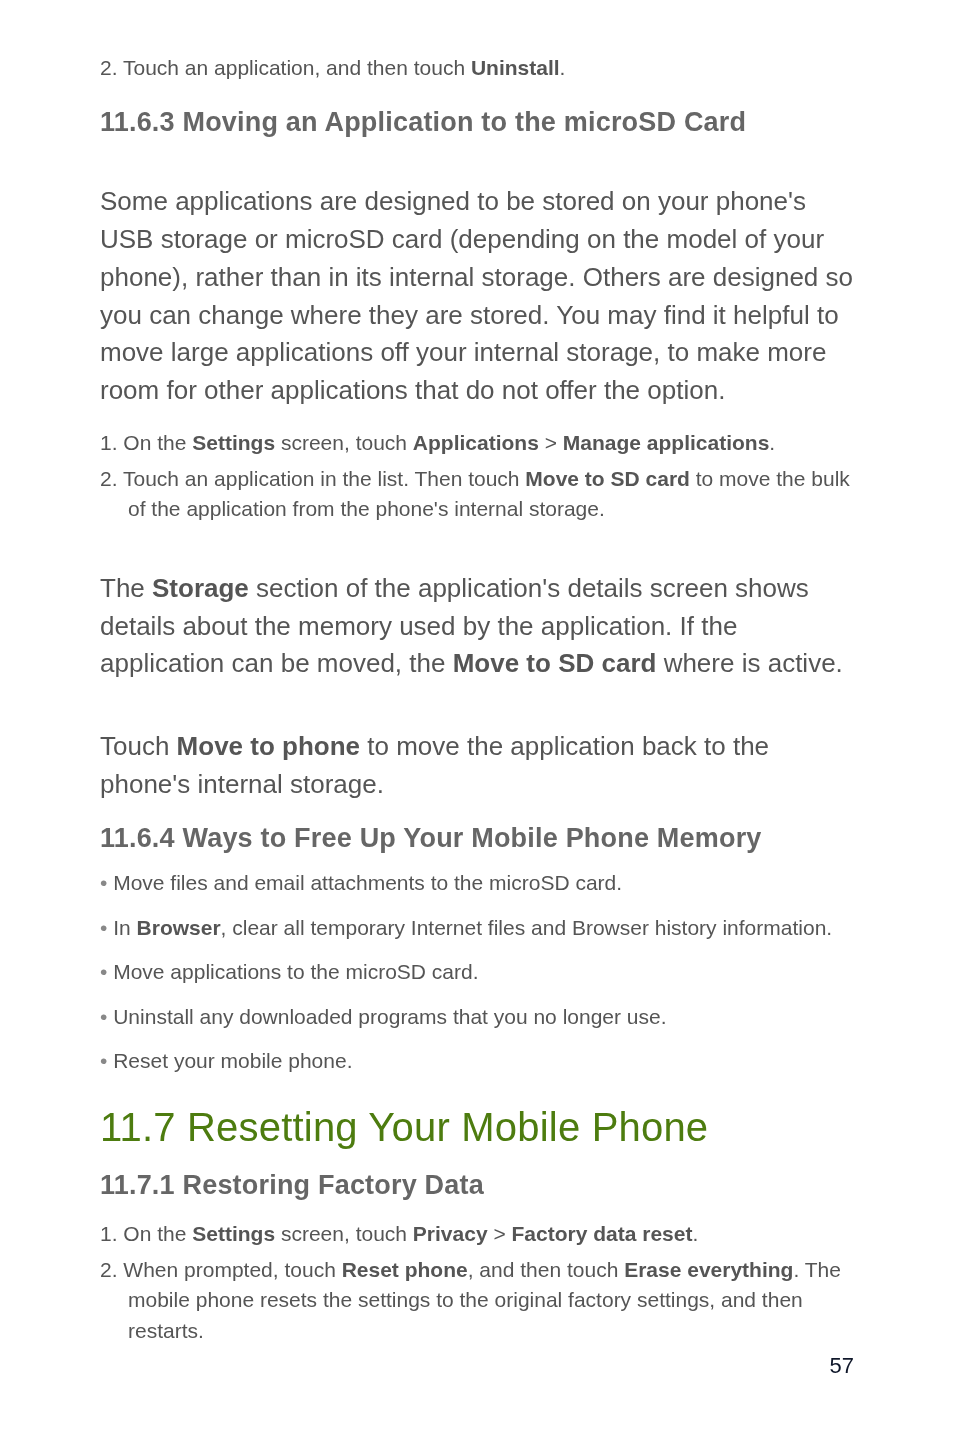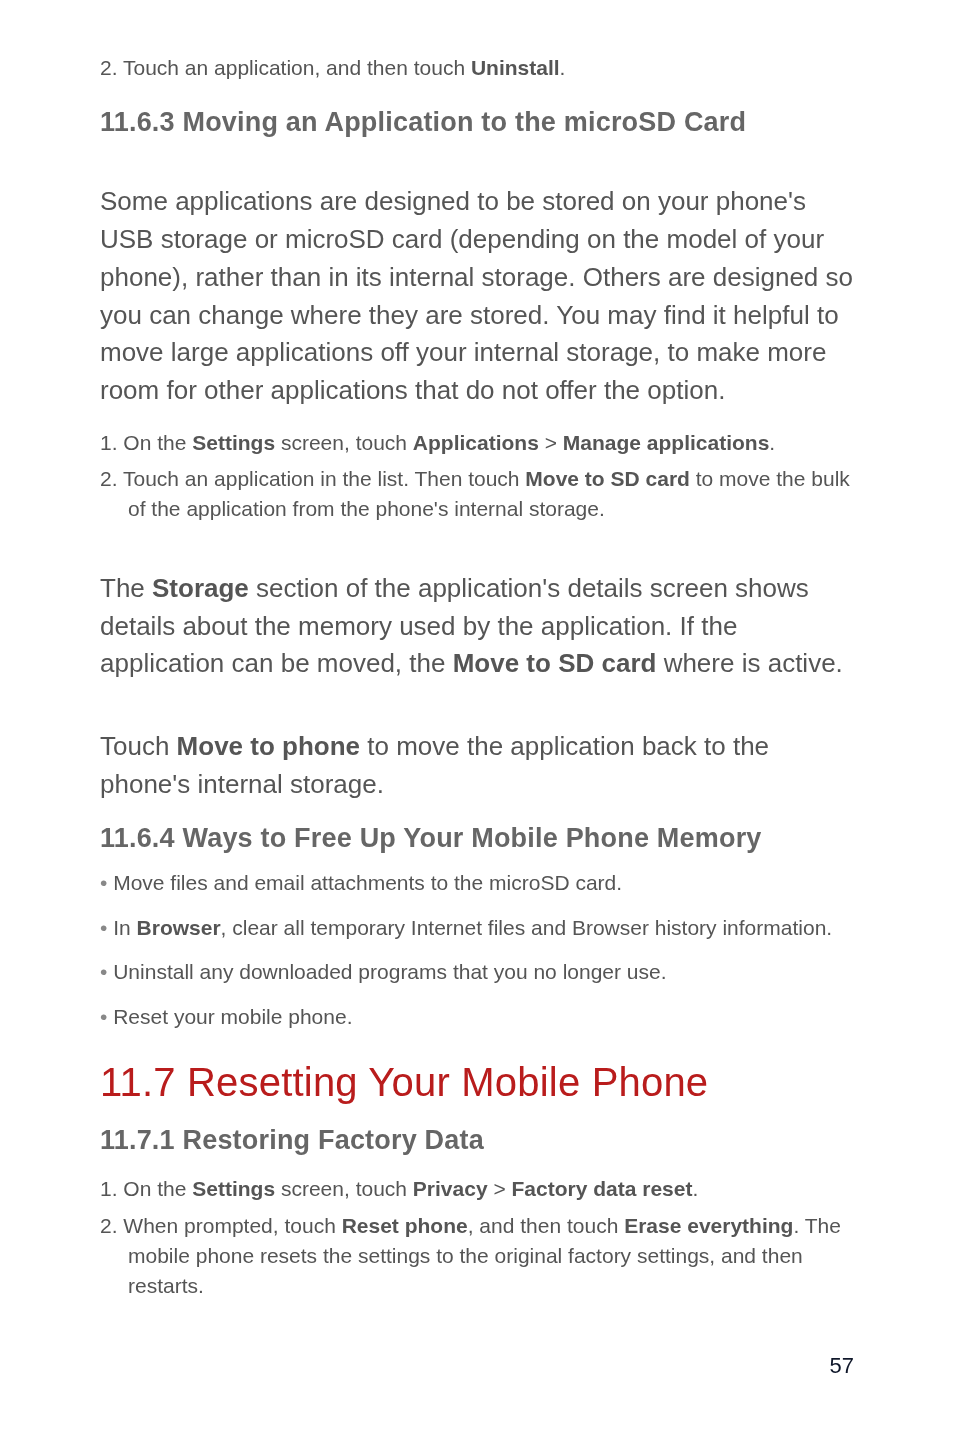--- a/index.html
+++ b/index.html
@@ -23,21 +23,21 @@
       margin-top: 20px;
       margin-bottom: 14px;
       letter-spacing: 0.2px;
     }
     h2.first-h2 {
       margin-top: 24px;
     }
     h1 {
       font-size: 40px;
       font-weight: normal;
-      color: #b91c1c;
+      color: #4d7c0f;
       margin-top: 28px;
       margin-bottom: 20px;
       letter-spacing: 0.2px;
     }
     p.body {
       font-size: 26px;
       line-height: 1.45;
       color: #555555;
       margin-bottom: 4px;
       margin-top: 45px;
@@ -109,20 +109,21 @@
 
 <p class="body"><span>The </span><strong>Storage</strong><span> section of the application's details screen shows details about the memory used by the application. If the application can be moved, the </span><strong>Move to SD card</strong><span> where is active.</span></p>
 
 <p class="body"><span>Touch </span><strong>Move to phone</strong><span> to move the application back to the phone's internal storage.</span></p>
 
 <h2>11.6.4  Ways to Free Up Your Mobile Phone Memory</h2>
 
 <ul>
   <li>Move files and email attachments to the microSD card.</li>
   <li><span>In </span><strong>Browser</strong><span>, clear all temporary Internet files and Browser history information.</span></li>
+  <li>Move applications to the microSD card.</li>
   <li>Uninstall any downloaded programs that you no longer use.</li>
   <li>Reset your mobile phone.</li>
 </ul>
 
 <h1>11.7  Resetting Your Mobile Phone</h1>
 
 <h2>11.7.1  Restoring Factory Data</h2>
 
 <ol>
   <li><span>On the </span><strong>Settings</strong><span> screen, touch </span><strong>Privacy</strong><span> &gt; </span><strong>Factory data reset</strong><span>.</span></li>

